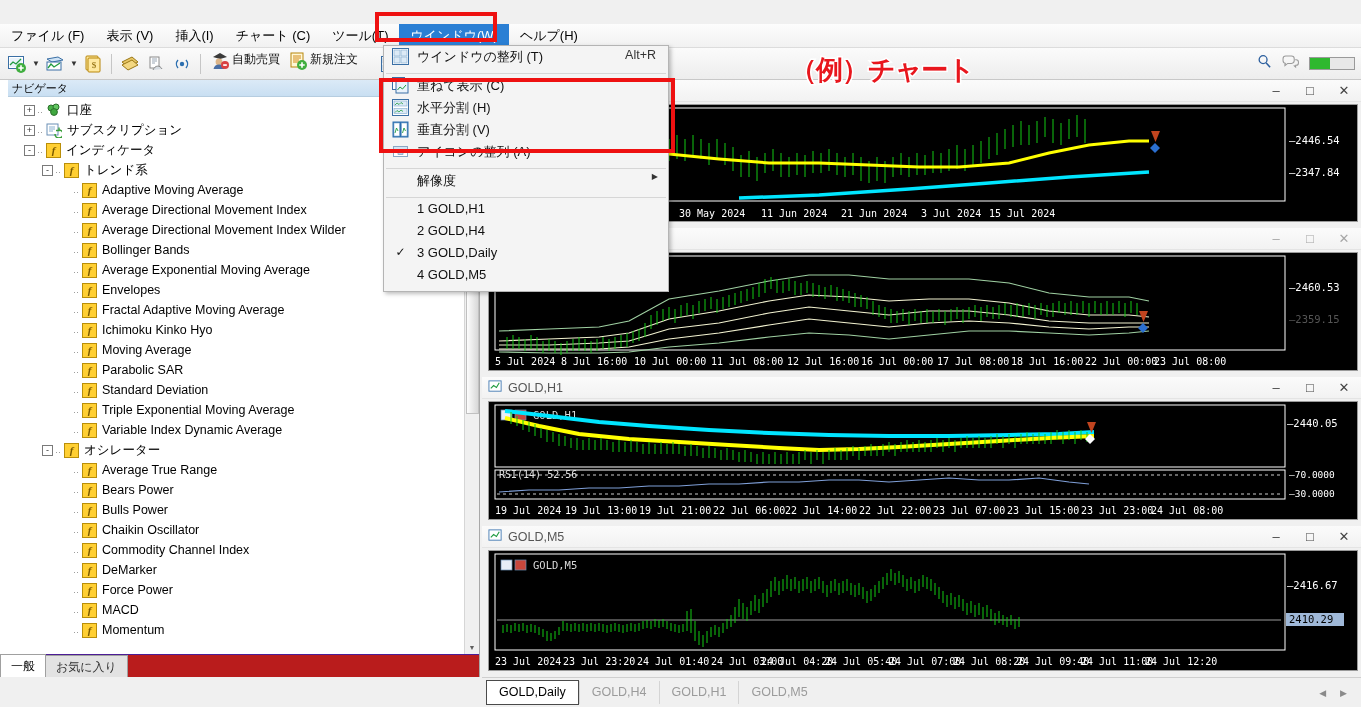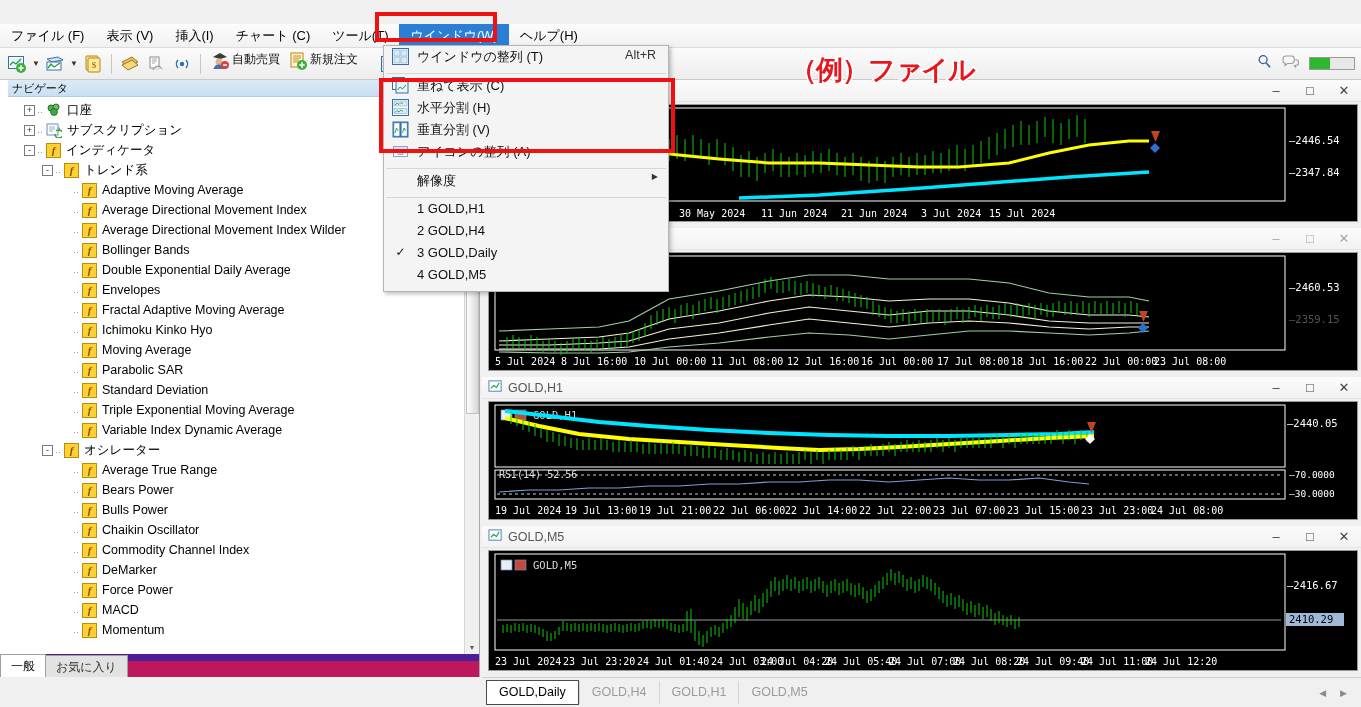--- a/index.html
+++ b/index.html
@@ -92,21 +92,21 @@
     font-family: "Liberation Serif", serif;
   }
   .nav-scroll {
     position: absolute; right: 0; top: 18px; width: 15px; bottom: 22px;
     background: #f0f0f0; border-left: 1px solid #d6d6d6;
   }
   .nav-scroll .arrow { height: 15px; display:flex; align-items:center; justify-content:center; font-size:7px; color:#606060; background:#f0f0f0;}
   .nav-scroll .thumb { position: absolute; top: 16px; left: 1px; width: 13px; height: 300px; background: linear-gradient(90deg,#fdfdfd,#d8d8d8); border: 1px solid #c0c0c0; }
   .nav-tabs {
     position: absolute; bottom: 0; left: 0; right: 0; height: 23px;
-    background: #be185d; display: flex; align-items: flex-end; border-top: 7px solid #4c1d95;
+    background: #b91c1c; display: flex; align-items: flex-end; border-top: 1px solid #4c1d95;
   }
   .nav-tab {
     height: 22px; padding: 2px 10px 0 10px; font-size: 12px; line-height: 19px;
     border: 1px solid #a0a0a0; border-bottom: none; background: #e2e2e2; color:#333;
     margin-right: -1px;
   }
   .nav-tab.sel { background: #fff; color:#000; height: 23px; }
 
   
   .chart-area { position: absolute; left: 482px; top: 80px; width: 879px; height: 597px; background: #f0f0f0; }
@@ -249,21 +249,21 @@
       <svg width="20" height="20" viewBox="0 0 20 20">
           <rect x="2.5" y="2.5" width="15" height="15" fill="#fff" stroke="#3a6fa5"></rect>
           <rect x="4" y="4" width="12" height="5" fill="#e5f0f9" stroke="#7fa8cd" stroke-width=".6"></rect>
           <rect x="4" y="11" width="12" height="5" fill="#e5f0f9" stroke="#7fa8cd" stroke-width=".6"></rect>
           <polyline points="5,7.5 7,5.5 9,7 11,5" fill="none" stroke="#1f9b3f" stroke-width=".8"></polyline>
           <polyline points="5,14.5 7,12.5 9,14 11,12" fill="none" stroke="#1f9b3f" stroke-width=".8"></polyline>
         </svg>
     </div>
   </div>
 
-  <div class="red-annot">（例）ファイル</div>
+  <div class="red-annot">（例）チャート</div>
 
   <div class="toolbar-right">
     <span>
       <svg width="15" height="15" viewBox="0 0 16 16">
           <circle cx="6.5" cy="6" r="4.2" fill="none" stroke="#2c5f9e" stroke-width="1.4"></circle>
           <path d="M9.6 9.3L14 14.2" stroke="#2c5f9e" stroke-width="1.6"></path>
         </svg>
     </span>
     <span>
       <svg width="17" height="14" viewBox="0 0 18 15">
@@ -342,21 +342,21 @@
           <span class="expspace"></span>
           <span class="dots">‥</span>
           <span class="ico-f">f</span>
           <span>Bollinger Bands</span>
         </div>
         <div class="tr">
           <span style="width:60px;flex:0 0 auto"></span>
           <span class="expspace"></span>
           <span class="dots">‥</span>
           <span class="ico-f">f</span>
-          <span>Double Exponential Daily Average</span>
+          <span>Average Exponential Moving Average</span>
         </div>
         <div class="tr">
           <span style="width:60px;flex:0 0 auto"></span>
           <span class="expspace"></span>
           <span class="dots">‥</span>
           <span class="ico-f">f</span>
           <span>Envelopes</span>
         </div>
         <div class="tr">
           <span style="width:60px;flex:0 0 auto"></span>

